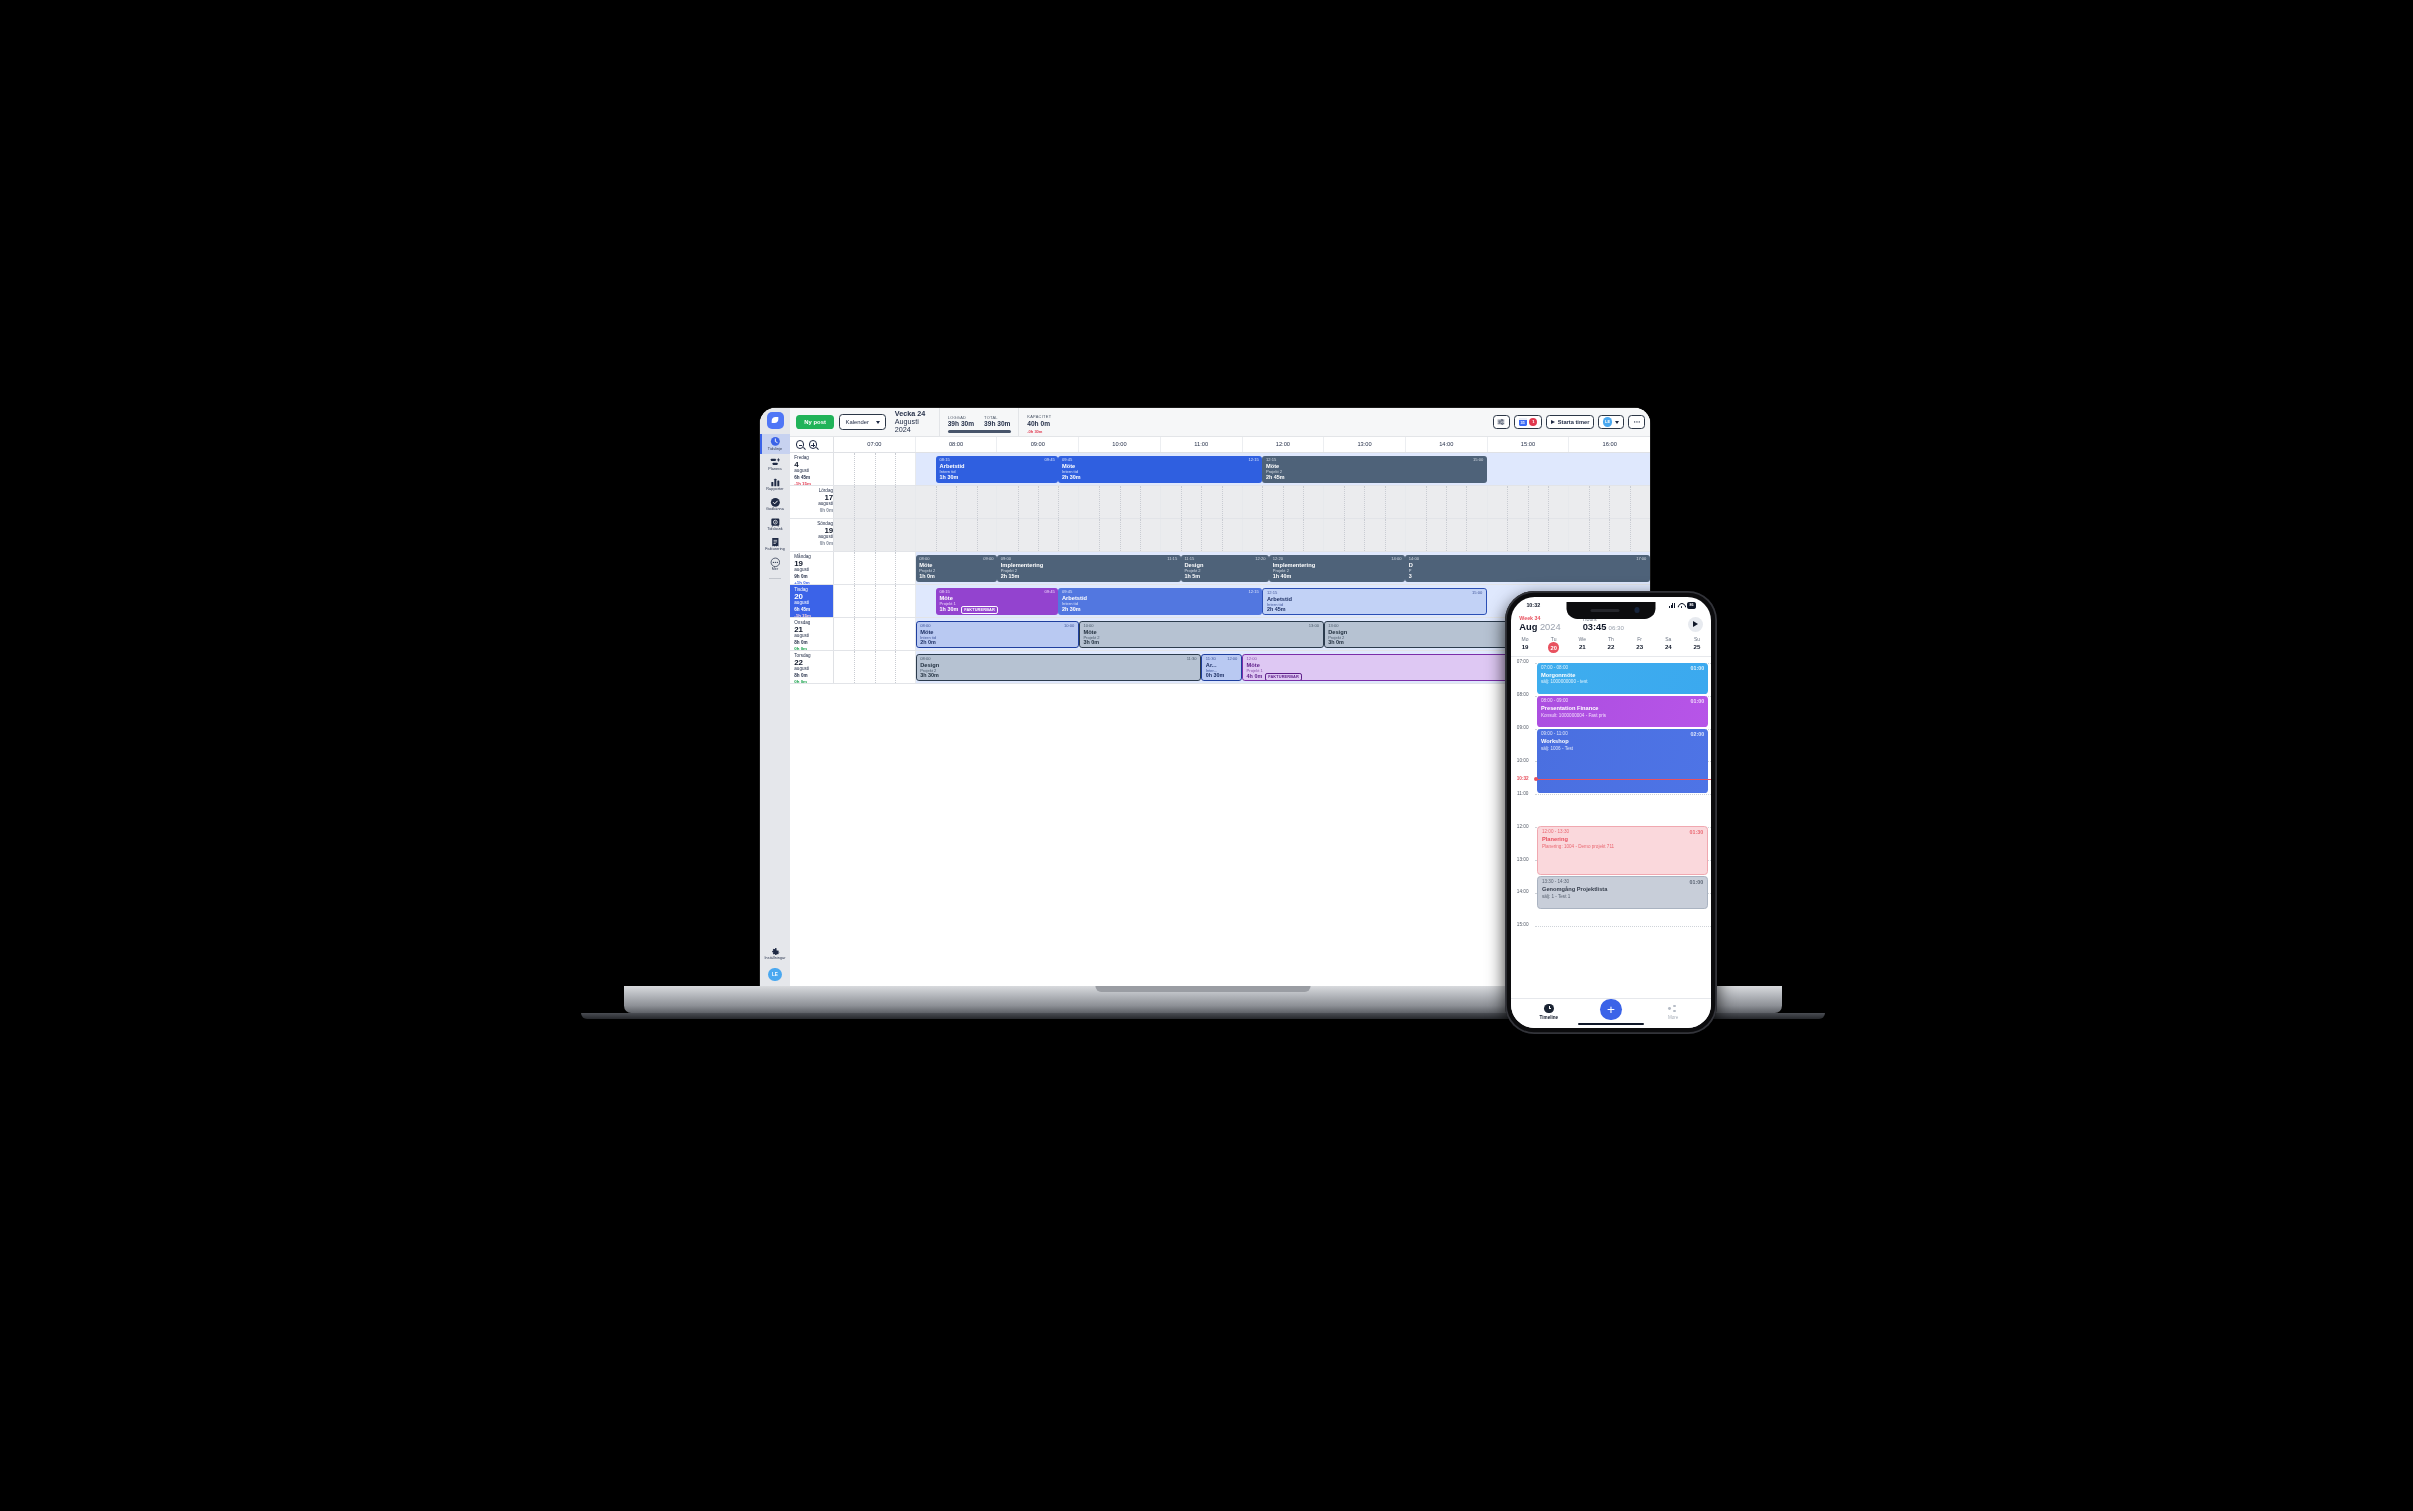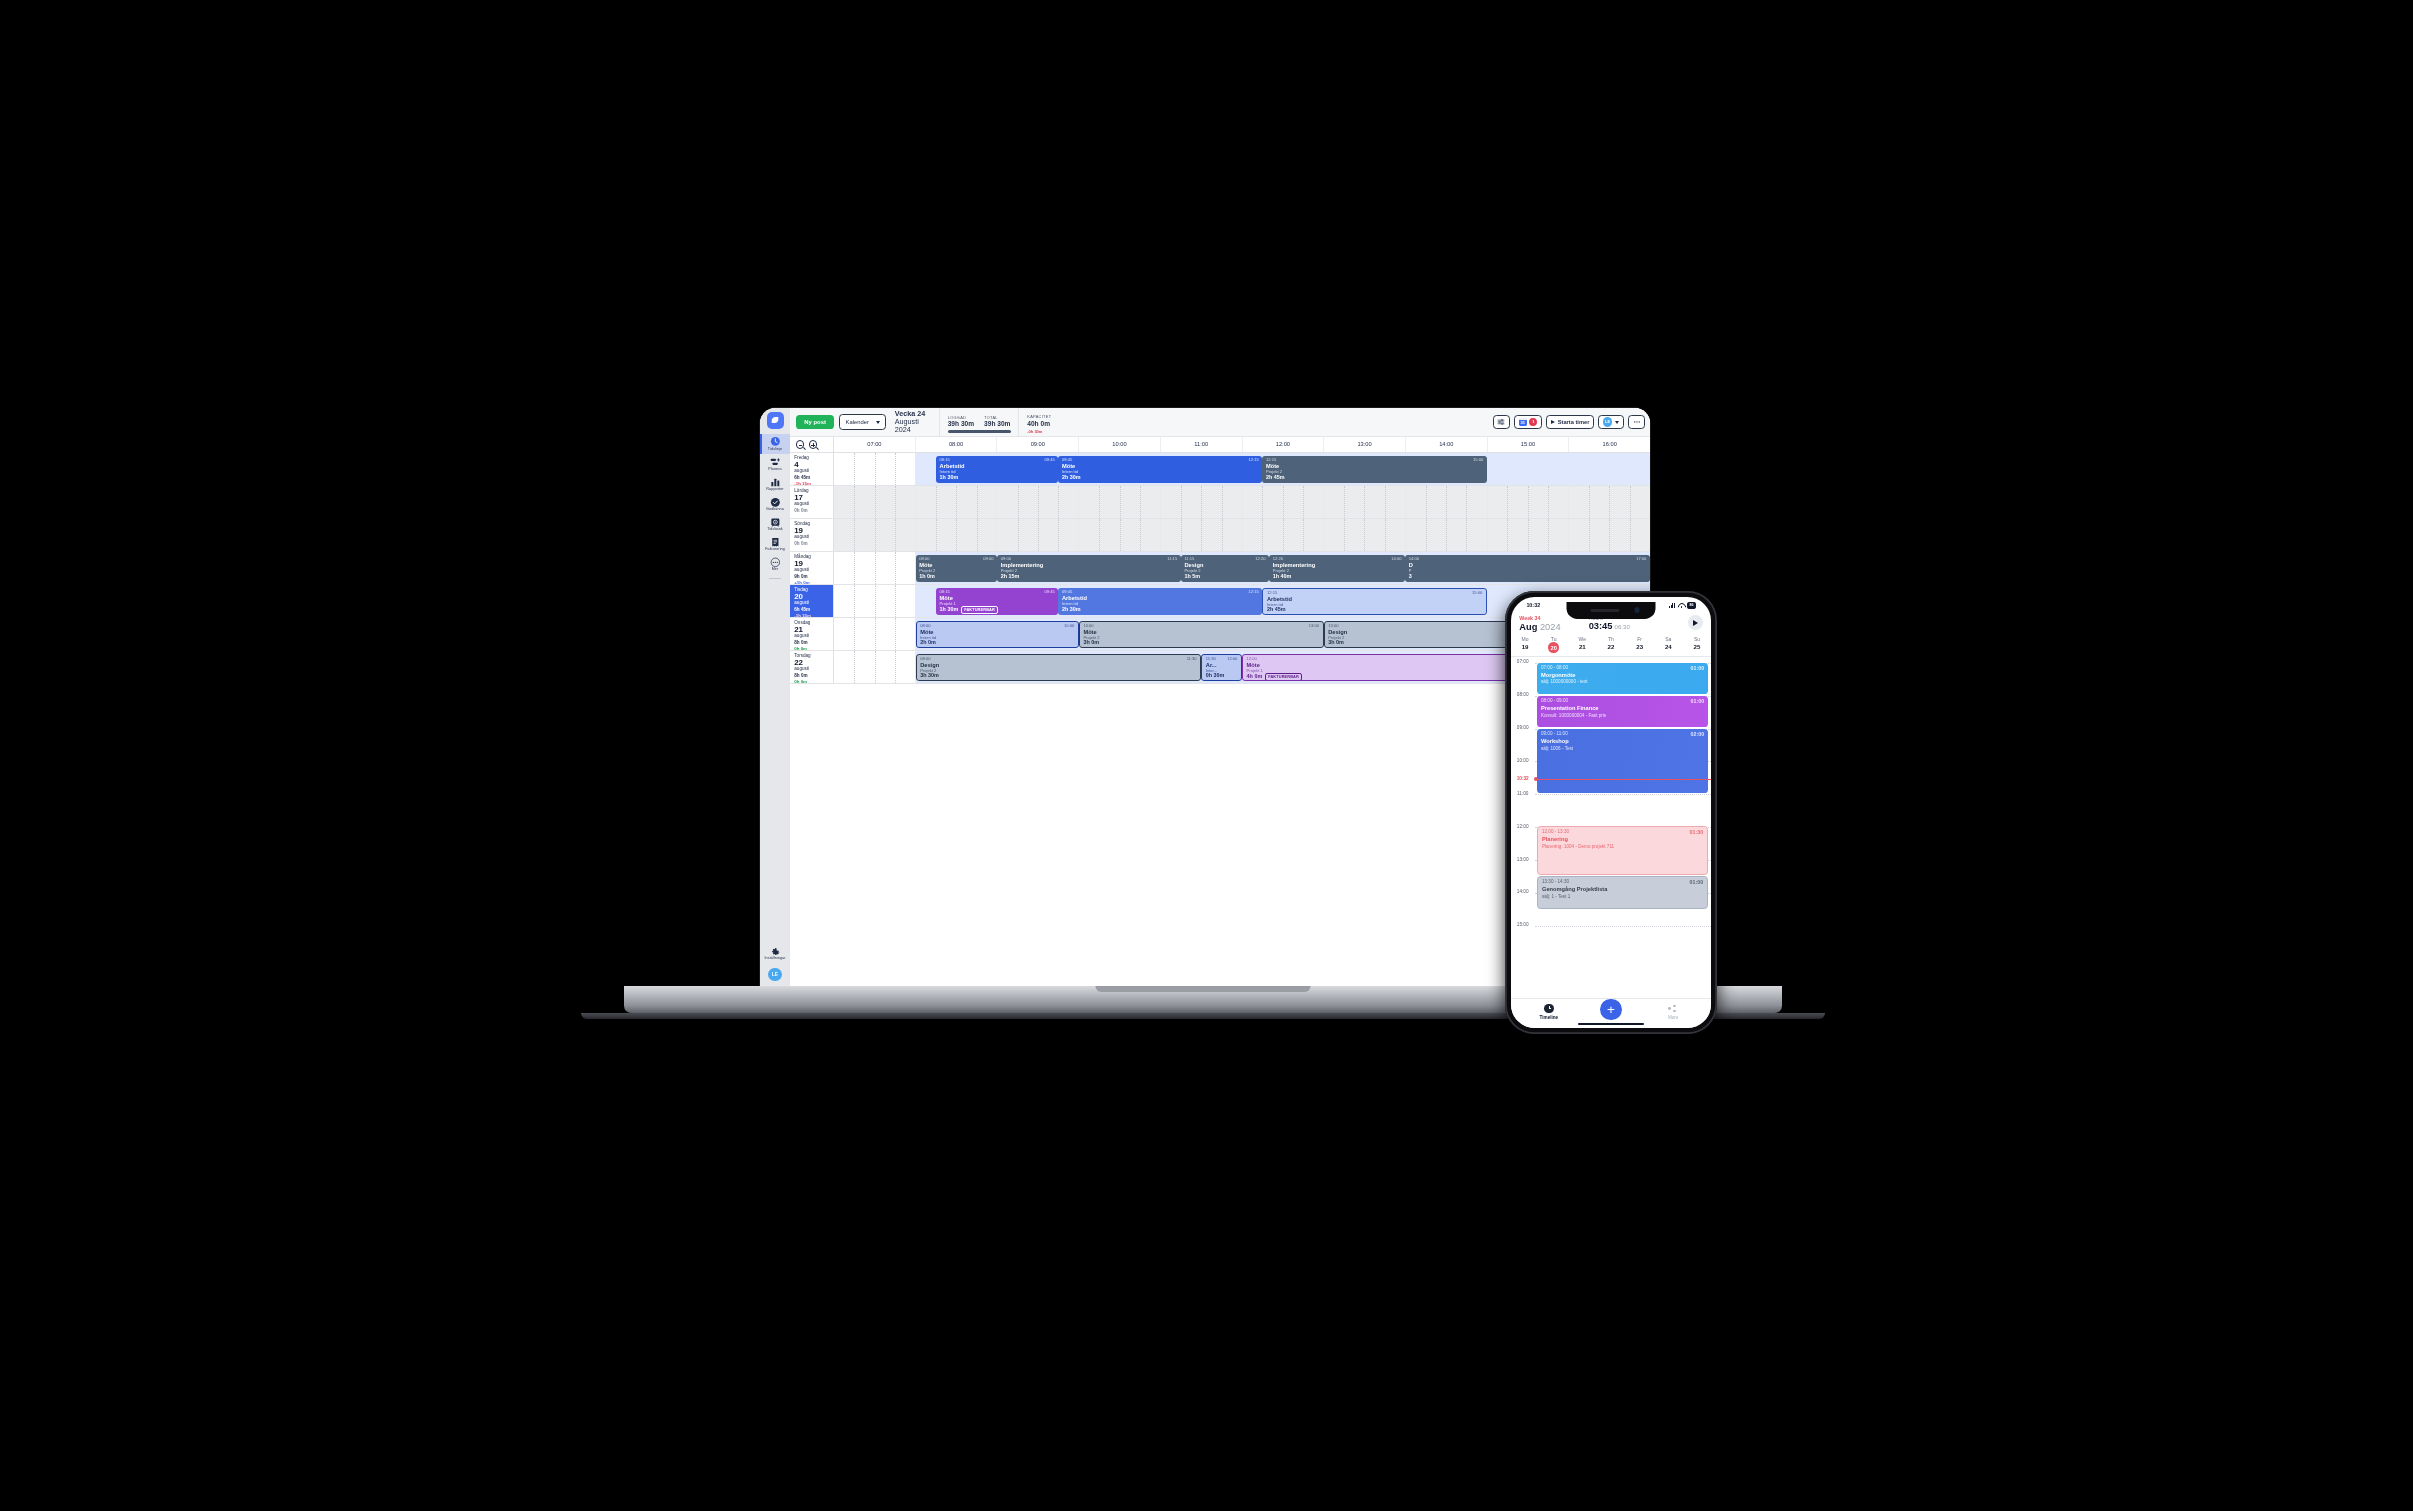--- a/index.html
+++ b/index.html
@@ -139,21 +139,21 @@
   .day-num { font-size:7.9px; font-weight:700; color:#0f1728; letter-spacing:-0.1px; }
   .day-mon { font-size:4.6px; color:#1f2a44; }
   .day-tot { font-size:4.6px; font-weight:700; color:#1f2a44; margin-top:2.1px; }
   .day-diff { font-size:4.4px; font-weight:700; margin-top:0.7px; }
   .diff-neg { color:#e1384f; } .diff-pos { color:#3b63e8; } .diff-zero { color:#17a24a; }
   .day-col.selected { background:#3b63e8; }
   .day-col.selected .day-name,.day-col.selected .day-num,.day-col.selected .day-mon,
   .day-col.selected .day-tot { color:#fff; }
   .day-col.selected .day-diff { color:#ffd6dc; }
   .day-row.weekend .track { background:#ebecee; }
-  .day-row.weekend .day-col { background:#fff; }
+  .day-row.weekend .day-col { background:#fff;text-align:right; }
   .day-row.weekend .day-tot { color:#7b8494; }
 
   .track { flex:1 1 auto; position:relative; }
   .track .colgrid { position:absolute; inset:0; display:flex; }
   .track .colgrid div { flex:1 1 0; border-left:0.7px solid #e7e9ec; }
   .track .colgrid div:first-child { border-left:none; }
   .track .quarter { position:absolute; top:0; bottom:0; border-left:0.7px dotted #c9ccd2; }
   .work-shade { position:absolute; top:0; bottom:0; background:#dfe8fd; }
 
   .ev {
@@ -206,21 +206,21 @@
   }
   .status .right { display:flex; align-items:center; gap:2.9px; }
   .sig { display:flex; align-items:flex-end; gap:0.7px; height:5px; }
   .sig i { display:block; width:1.1px; background:#0f1728; }
   .batt { border:0.8px solid #0f1728; border-radius:1.7px; padding:0 1.1px; font-size:3.6px; font-weight:700; background:#0f1728; color:#fff; line-height:1.45; }
   .wifi { width:6.4px;height:5px;position:relative; }
   .wifi:before{content:"";position:absolute;left:0;top:0.7px;width:6.4px;height:6.4px;border-radius:50%;
     border:1px solid #0f1728;border-bottom-color:transparent;border-left-color:transparent;transform:rotate(-45deg);}
   .wifi:after{content:"";position:absolute;left:2.4px;bottom:0;width:1.6px;height:1.6px;border-radius:50%;background:#0f1728;}
 
-  .ph-head { padding:2.9px 8.6px 3.6px; display:flex; align-items:flex-start; gap:28px; }
+  .ph-head { padding:2.9px 8.6px 3.6px; display:flex; align-items:flex-end; gap:22px; }
   .ph-week { font-size:5.3px; color:#e8515f; font-weight:600; }
   .ph-date { font-size:9.3px; color:#9aa2ae; font-weight:400; margin-top:0.7px; }
   .ph-date b { color:#0f1728; font-weight:700; }
   .ph-hlabel { font-size:5.3px; color:#6b7483; }
   .ph-hours { font-size:9.3px; font-weight:700; color:#0f1728; }
   .ph-hours span { font-size:6.1px; font-weight:400; color:#9aa2ae; margin-left:2.1px; }
   .ph-play {
     margin-left:auto; width:15px;height:15px;border-radius:50%;background:#e7eaef;
     display:flex;align-items:center;justify-content:center;
   }

